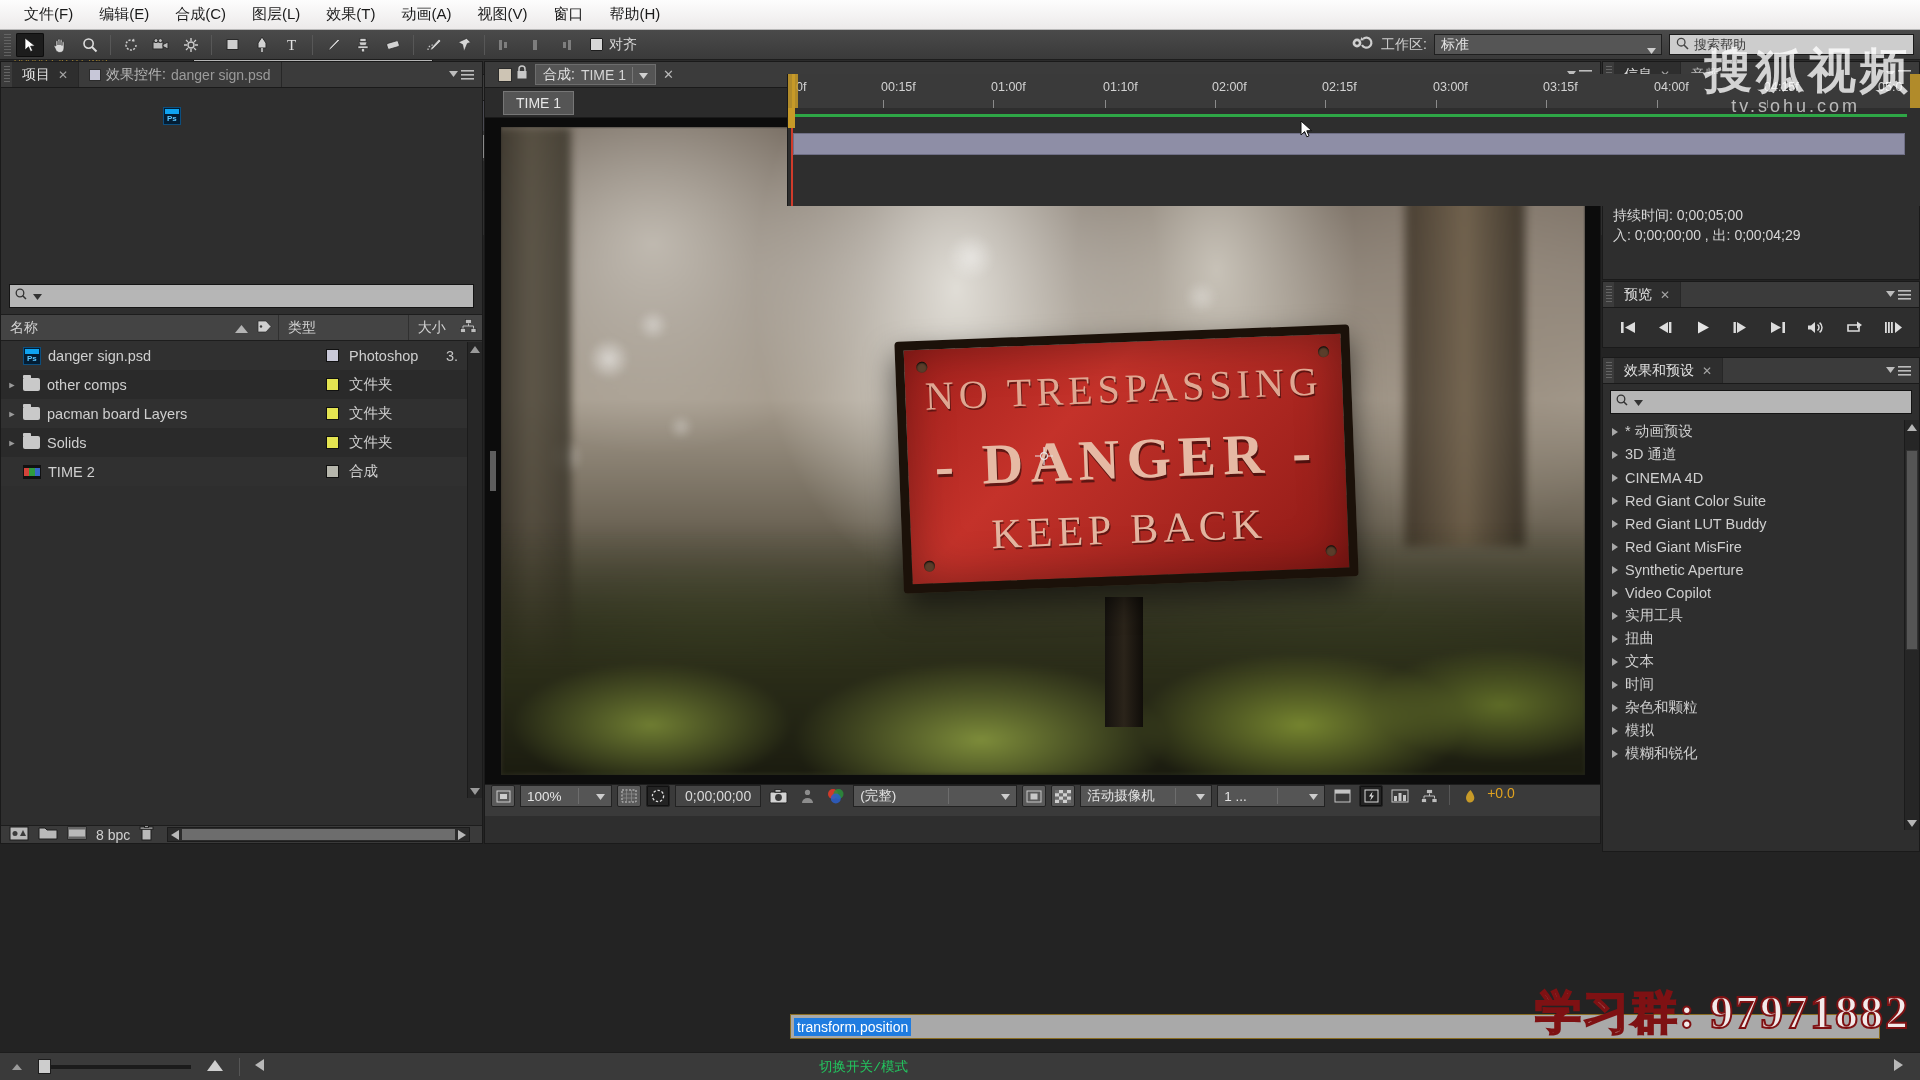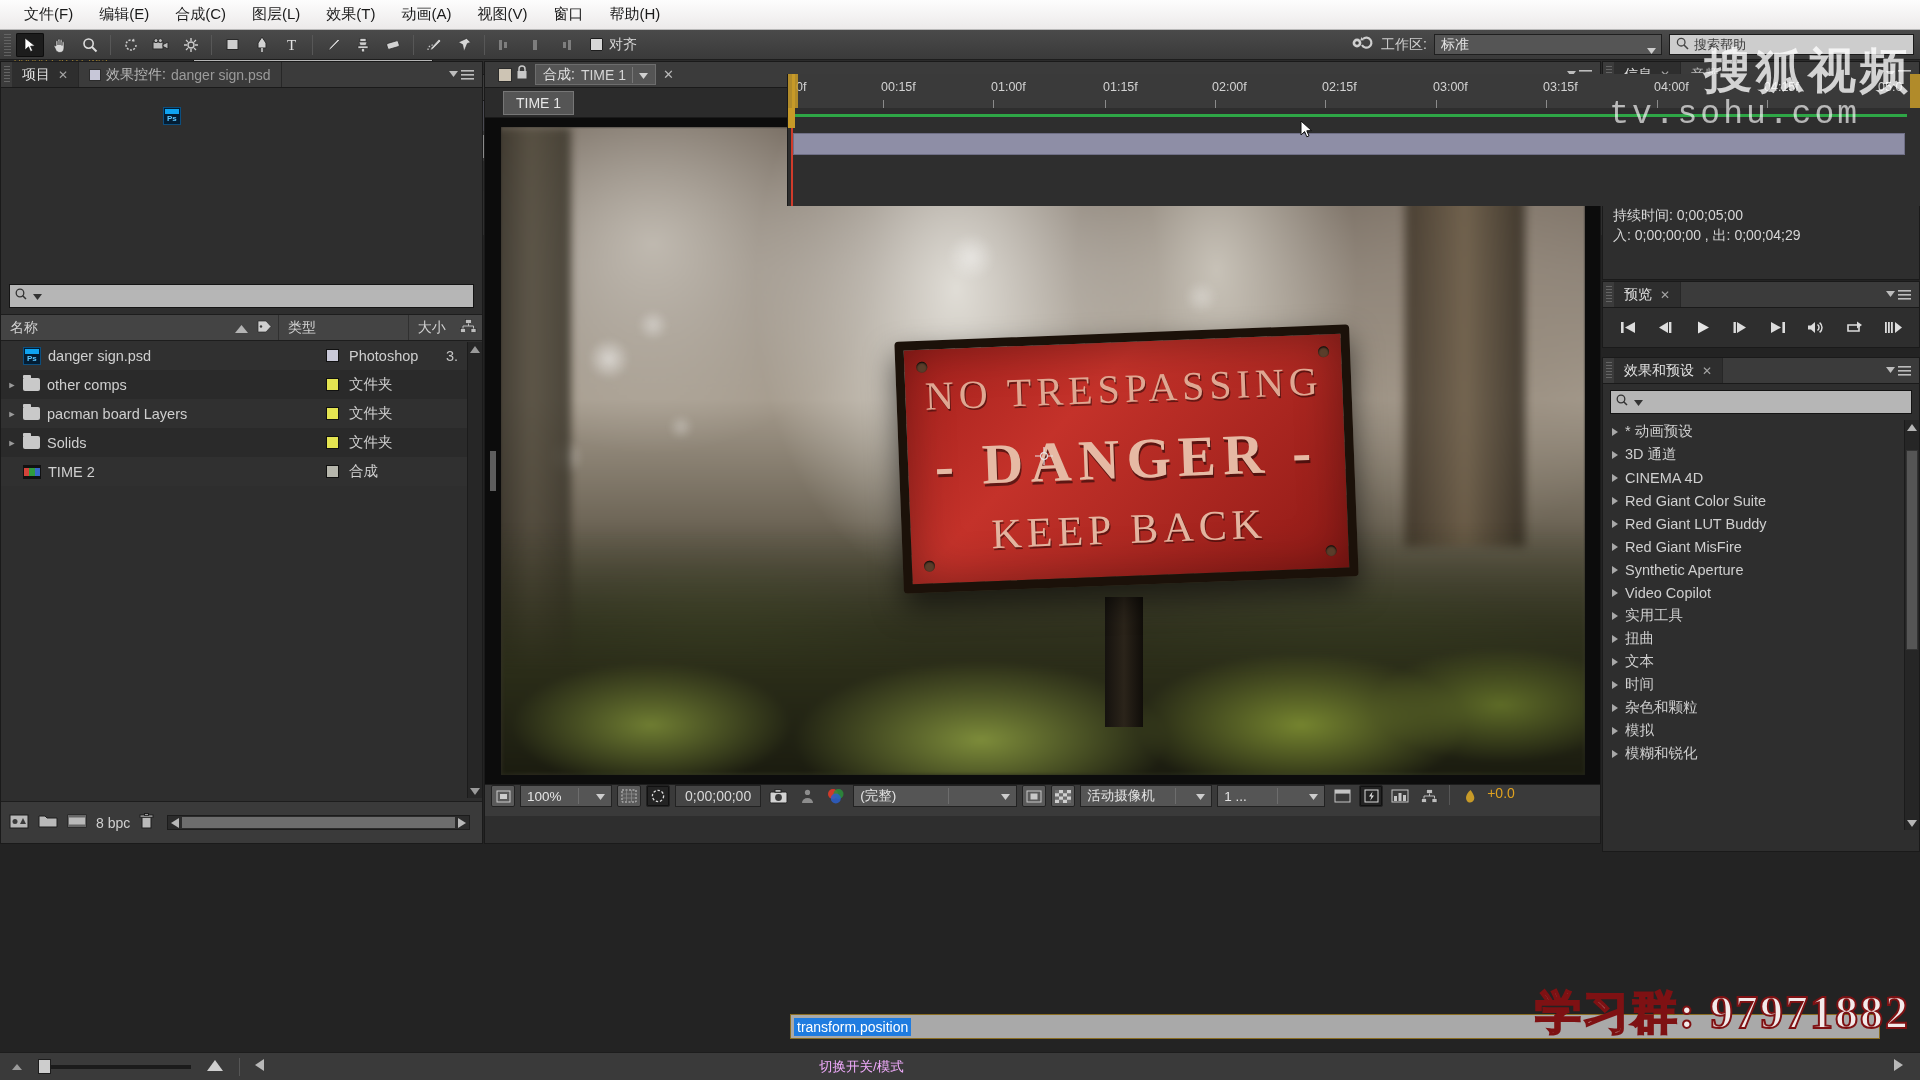--- a/index.html
+++ b/index.html
@@ -104,21 +104,21 @@
   .psd-ico { width:18px;height:18px;background:#031d33;border:1px solid #0b4f80;position:relative;}
   .psd-ico:before{content:'';position:absolute;left:1px;top:1px;width:14px;height:5px;background:#0fa3f0;}
   .psd-ico:after{content:'Ps';position:absolute;left:3px;top:6px;font-size:8px;color:#5fc8ff;font-weight:bold;}
   .comp-ico { width:18px;height:14px;background:linear-gradient(90deg,#d3433a 33%,#2f9a3f 33% 66%,#3767c8 66%);
               border:1px solid #111; position:relative;}
   .comp-ico:before,.comp-ico:after{content:'';position:absolute;left:0;width:100%;height:2px;background:#111;}
   .comp-ico:before{top:0;} .comp-ico:after{bottom:0;}
   .proj-scroll { position:absolute; right:0; top:280px; width:15px; bottom:45px; background:#262626;
                  border-left:1px solid #1b1b1b;}
   .proj-foot {
-    position:absolute; left:0; bottom:0; width:100%; height:42px; background:#3a3a3a;
+    position:absolute; left:0; bottom:0; width:100%; height:18px; background:#3a3a3a;
     border-top:1px solid #1d1d1d; display:flex; align-items:center; gap:9px; padding:0 8px;
     color:#d0d0d0; font-size:14px;
   }
   .bpc-box{ display:flex;align-items:center;gap:4px;}
   .foot-slider{ flex:1; height:15px; background:#2b2b2b; border:1px solid #1c1c1c; display:flex;
                 align-items:center; justify-content:space-between; margin:0 4px;}
 
   
   #comp { left:484px; top:61px; width:1117px; height:783px; }
   .comp-tabrow { height:26px; background:#3b3b3b; display:flex; align-items:center;
@@ -208,30 +208,30 @@
             border:1px solid #6f6f86;}
   .greenline { position:absolute; left:3px; top:6px; width:1116px; height:3px; background:#2ea646;}
   .expr-field { position:absolute; left:790px; top:1014px; width:1090px; height:25px;
                 background:#a9a9a9; border:1px solid #8a6d22; display:flex; align-items:center;
                 padding-left:3px;}
   .expr-sel { background:#1f7ce0; color:#fff; font-size:14px; padding:1px 3px;}
   .playhead { position:absolute; top:0; width:2px; height:100%; background:#cf3b2b; }
   .tl-foot { position:absolute; left:0; bottom:0; width:1920px; height:28px; background:#3a3a3a;
              border-top:1px solid #1d1d1d; display:flex; align-items:center; gap:14px; padding:0 10px;
              color:#cfcfcf; font-size:13.5px;}
-  .switch-label{ margin-left:540px; color:#f0abfc;}
+  .switch-label{ margin-left:540px; color:#22c55e;font-family:Liberation Mono, monospace;}
 
   
   .wm-sohu { position:absolute; right:8px; top:36px; width:330px; height:70px;
              color:rgba(255,255,255,.78); font-size:48px; font-weight:bold;
              display:flex; align-items:center; justify-content:flex-end;
              letter-spacing:4px; pointer-events:none; }
   .wm-sohu-sub { position:absolute; right:60px; top:96px; color:rgba(255,255,255,.65);
-                 font-size:33px; letter-spacing:3px; pointer-events:none;
-                 font-family:Liberation Mono, monospace;}
+                 font-size:18px; letter-spacing:3px; pointer-events:none;
+                 font-family:Liberation Sans, sans-serif;}
   .wm-qq { position:absolute; right:10px; bottom:36px; font-size:46px; font-weight:bold;
            color:#f3eaea; -webkit-text-stroke:2px #7e1113;
            font-family:"Liberation Serif",serif; letter-spacing:2px; pointer-events:none;}
 
   
   .scene { position:absolute; inset:0; }
   .cursor-pointer { position:absolute; width:14px; height:20px; }
 </style>
 </head>
 <body>
@@ -1309,21 +1309,21 @@
               </svg>
           </span>
         </span>
       </div>
     </div>
 
     <div class="tl-ruler">
       <div class="tick" style="left:8px;">0f</div>
       <div class="tick" style="left:93px;">00:15f</div>
       <div class="tick" style="left:203px;">01:00f</div>
-      <div class="tick" style="left:315px;">01:15f</div>
+      <div class="tick" style="left:315px;">01:10f</div>
       <div class="tick" style="left:424px;">02:00f</div>
       <div class="tick" style="left:534px;">02:15f</div>
       <div class="tick" style="left:645px;">03:00f</div>
       <div class="tick" style="left:755px;">03:15f</div>
       <div class="tick" style="left:866px;">04:00f</div>
       <div class="tick" style="left:976px;">04:15f</div>
       <div class="tick" style="left:1090px;">05:0</div>
       <div class="tickline" style="left:95px;"></div>
         <div class="tickline" style="left:205px;"></div>
       <div class="tickline" style="left:317px;"></div>

